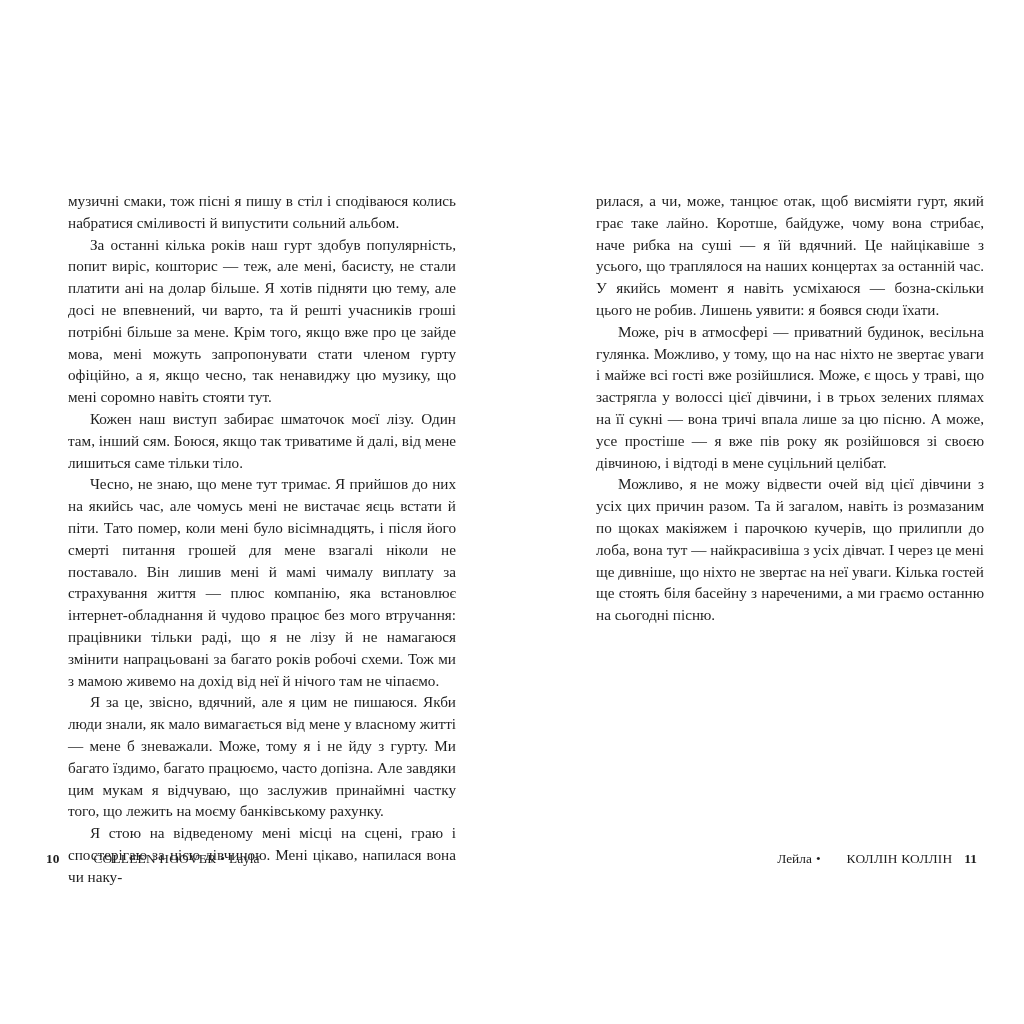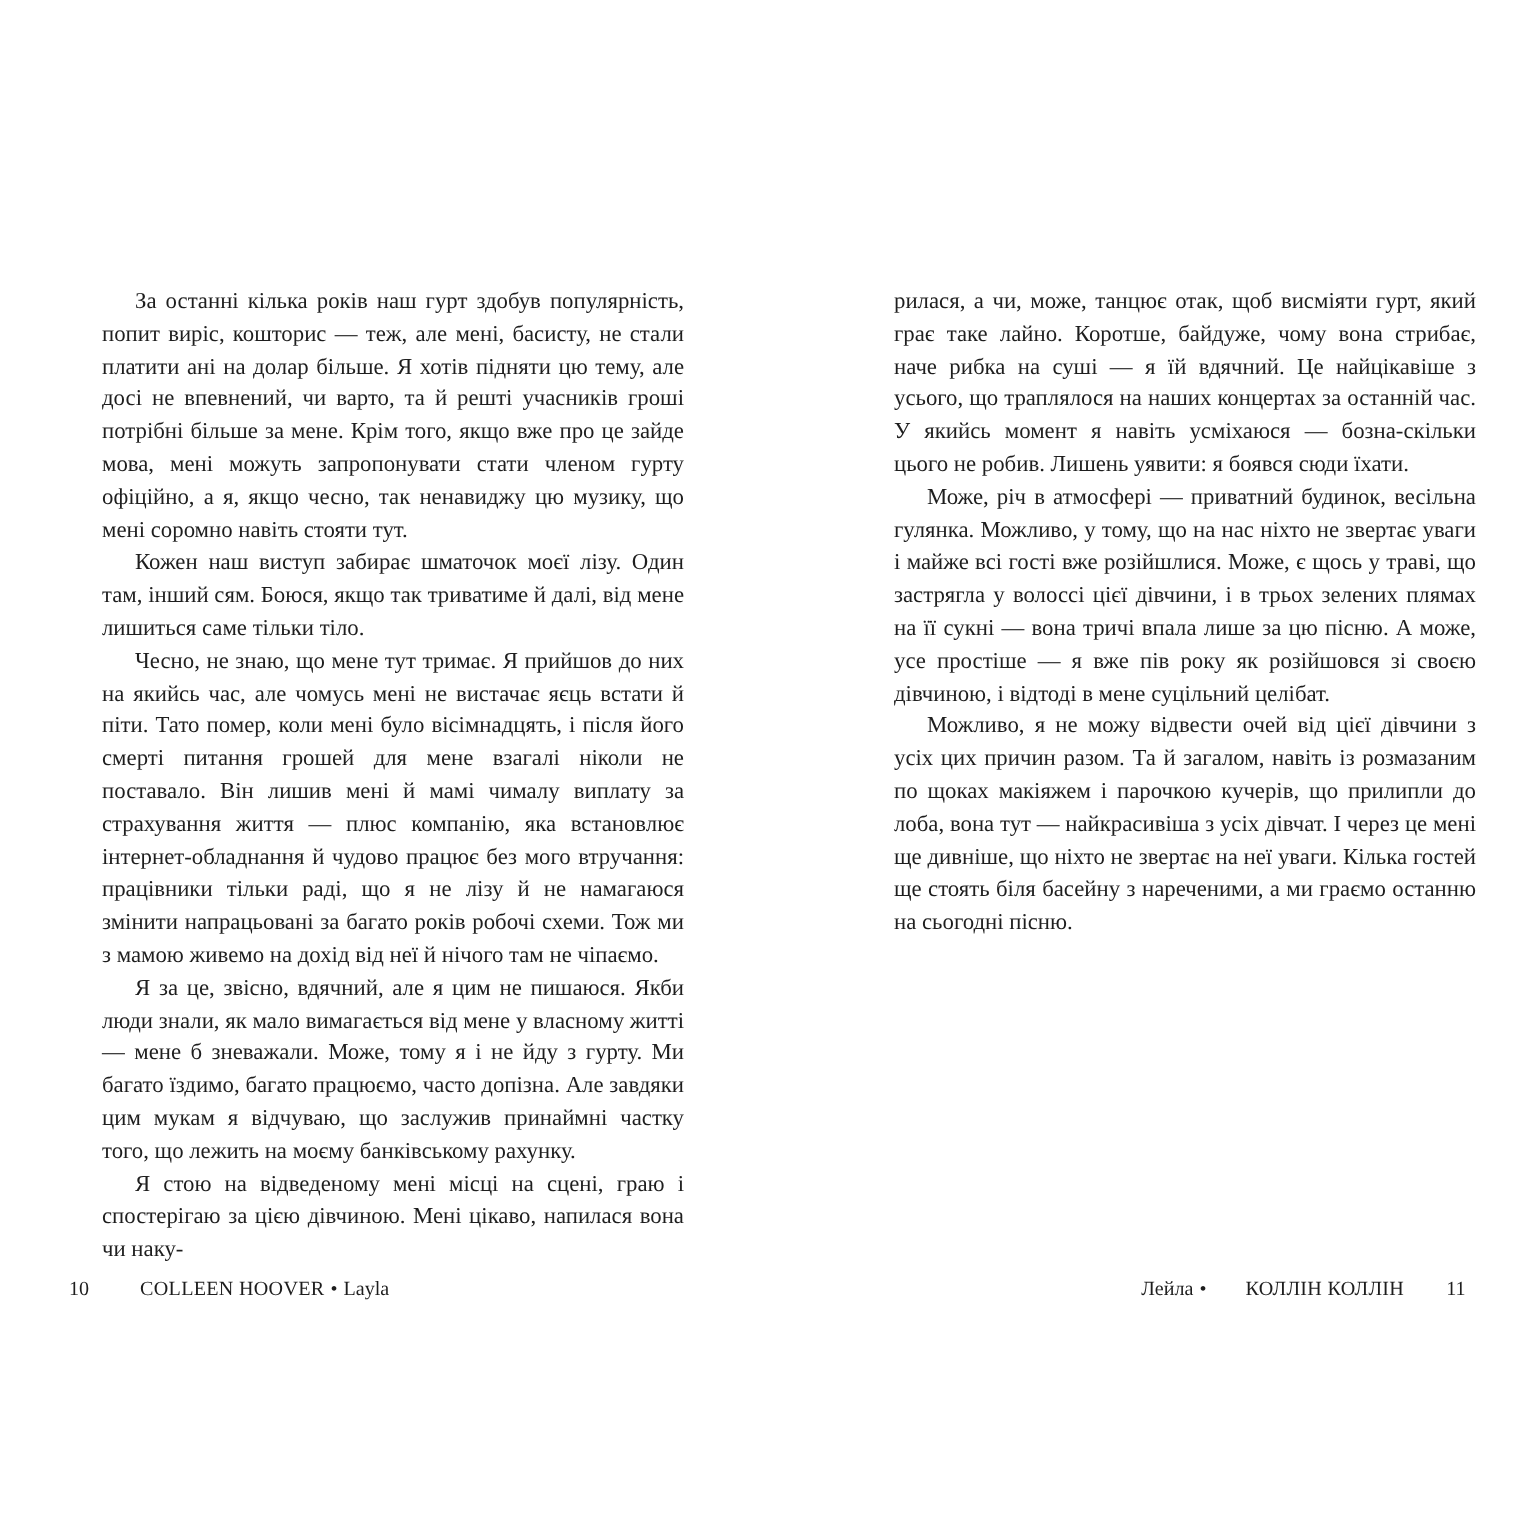--- a/index.html
+++ b/index.html
@@ -25,30 +25,31 @@
   }
   .para.noindent { text-indent: 0; }
   .footer {
     position: absolute; top: 851px;
     font-size: 13.4px; line-height: 16px;
     color: #1e1e1e;
     white-space: nowrap;
   }
   .footer.left { left: 46px; }
   .footer.right { right: 47px; }
-  .footer .num { display: inline-block; }
+  .footer .num { display: inline-block; font-weight: bold; }
   .footer.left .num { margin-right: 12px; }
-  .footer.right .num { margin-left: 28px; }
+  .footer.right .num { margin-left: 12px; }
   .footer .author { letter-spacing: 0.2px; margin-left: 22px; }
   .footer .bullet { margin: 0 4px; }
 </style>
 </head>
 <body>
 
 <div class="page left">
+  <p class="para noindent">музичні смаки, тож пісні я пишу в стіл і сподіваюся колись набратися сміливості й випустити сольний альбом.</p>
   <p class="para">За останні кілька років наш гурт здобув популярність, попит виріс, кошторис — теж, але мені, басисту, не стали платити ані на долар більше. Я хотів підняти цю тему, але досі не впевнений, чи варто, та й решті учасників гроші потрібні більше за мене. Крім того, якщо вже про це зайде мова, мені можуть запропонувати стати членом гурту офіційно, а я, якщо чесно, так ненавиджу цю музику, що мені соромно навіть стояти тут.</p>
   <p class="para">Кожен наш виступ забирає шматочок моєї лізу. Один там, інший сям. Боюся, якщо так триватиме й далі, від мене лишиться саме тільки тіло.</p>
   <p class="para">Чесно, не знаю, що мене тут тримає. Я прийшов до них на якийсь час, але чомусь мені не вистачає яєць встати й піти. Тато помер, коли мені було вісімнадцять, і після його смерті питання грошей для мене взагалі ніколи не поставало. Він лишив мені й мамі чималу виплату за страхування життя — плюс компанію, яка встановлює інтернет-обладнання й чудово працює без мого втручання: працівники тільки раді, що я не лізу й не намагаюся змінити напрацьовані за багато років робочі схеми. Тож ми з мамою живемо на дохід від неї й нічого там не чіпаємо.</p>
   <p class="para">Я за це, звісно, вдячний, але я цим не пишаюся. Якби люди знали, як мало вимагається від мене у власному житті — мене б зневажали. Може, тому я і не йду з гурту. Ми багато їздимо, багато працюємо, часто допізна. Але завдяки цим мукам я відчуваю, що заслужив принаймні частку того, що лежить на моєму банківському рахунку.</p>
   <p class="para">Я стою на відведеному мені місці на сцені, граю і спостерігаю за цією дівчиною. Мені цікаво, напилася вона чи наку-</p>
 </div>
 
 <div class="page right">
   <p class="para noindent">рилася, а чи, може, танцює отак, щоб висміяти гурт, який грає таке лайно. Коротше, байдуже, чому вона стрибає, наче рибка на суші — я їй вдячний. Це найцікавіше з усього, що траплялося на наших концертах за останній час. У якийсь момент я навіть усміхаюся — бозна-скільки цього не робив. Лишень уявити: я боявся сюди їхати.</p>
   <p class="para">Може, річ в атмосфері — приватний будинок, весільна гулянка. Можливо, у тому, що на нас ніхто не звертає уваги і майже всі гості вже розійшлися. Може, є щось у траві, що застрягла у волоссі цієї дівчини, і в трьох зелених плямах на її сукні — вона тричі впала лише за цю пісню. А може, усе простіше — я вже пів року як розійшовся зі своєю дівчиною, і відтоді в мене суцільний целібат.</p>

